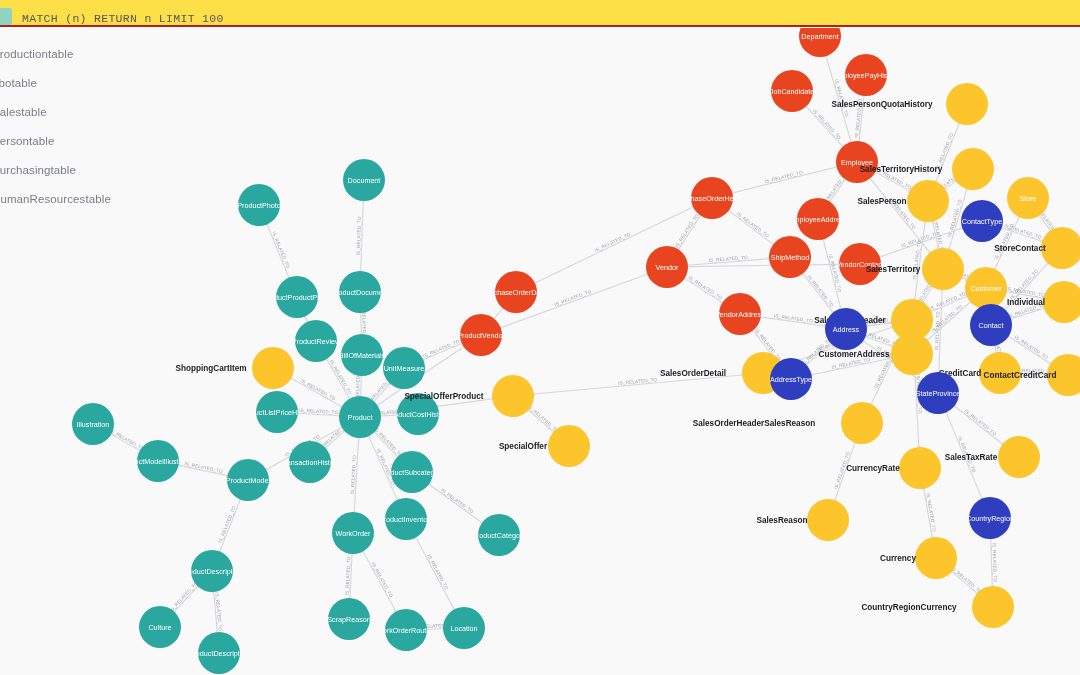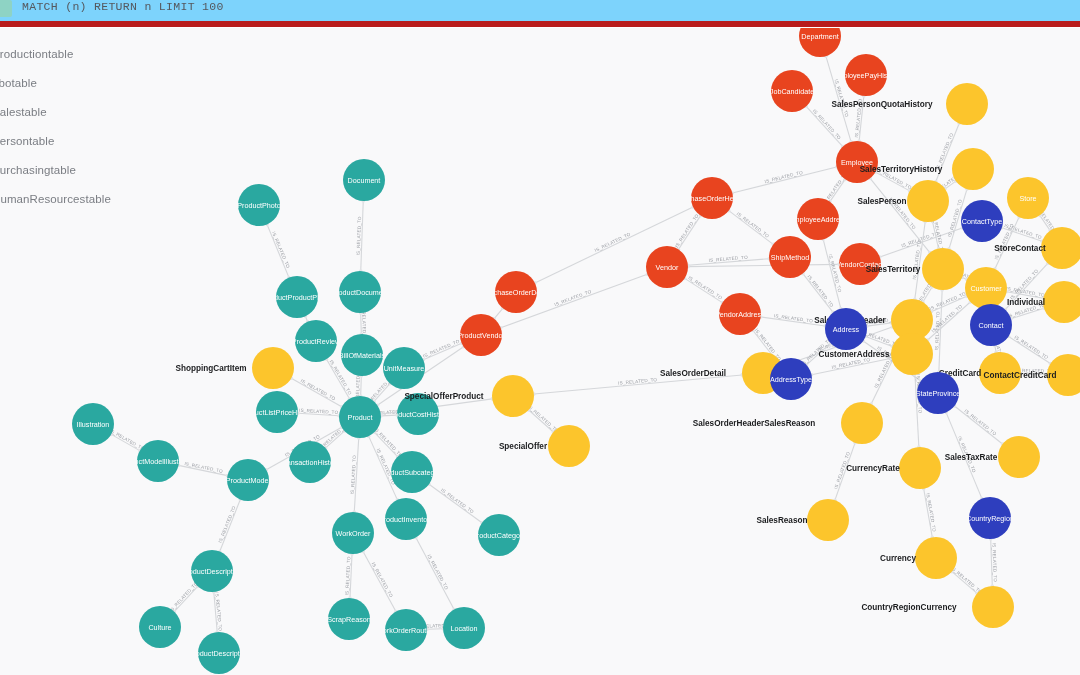--- a/index.html
+++ b/index.html
@@ -10,23 +10,23 @@
     overflow: hidden;
     background: #ffffff;
     font-family: "Liberation Sans", sans-serif;
   }
   #app { position: relative; width: 1080px; height: 675px; background:#ffffff; }
 
   
   #query-bar {
     position: absolute; top: 0; left: 0;
     width: 1080px; height: 27px;
-    background: #7dd3fc;
-    display: flex; align-items: flex-start;
-    border-bottom: 6px solid #b91c1c;
+    background: #fde047;
+    display: flex; align-items: flex-end;
+    border-bottom: 2px solid #b91c1c;
   }
   #query-icon {
     width: 17px; height: 17px;
     margin-left: -5px;
     background: #8ed3c4;
     border-radius: 2px;
     flex: 0 0 auto;
   }
   #query-text {
     margin-left: 10px;

